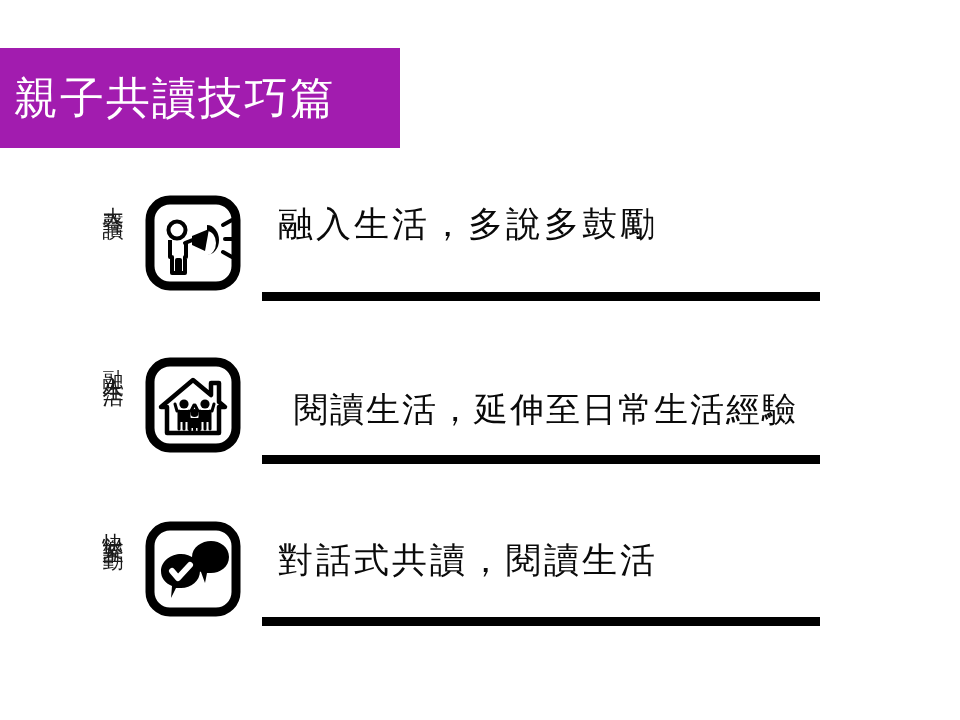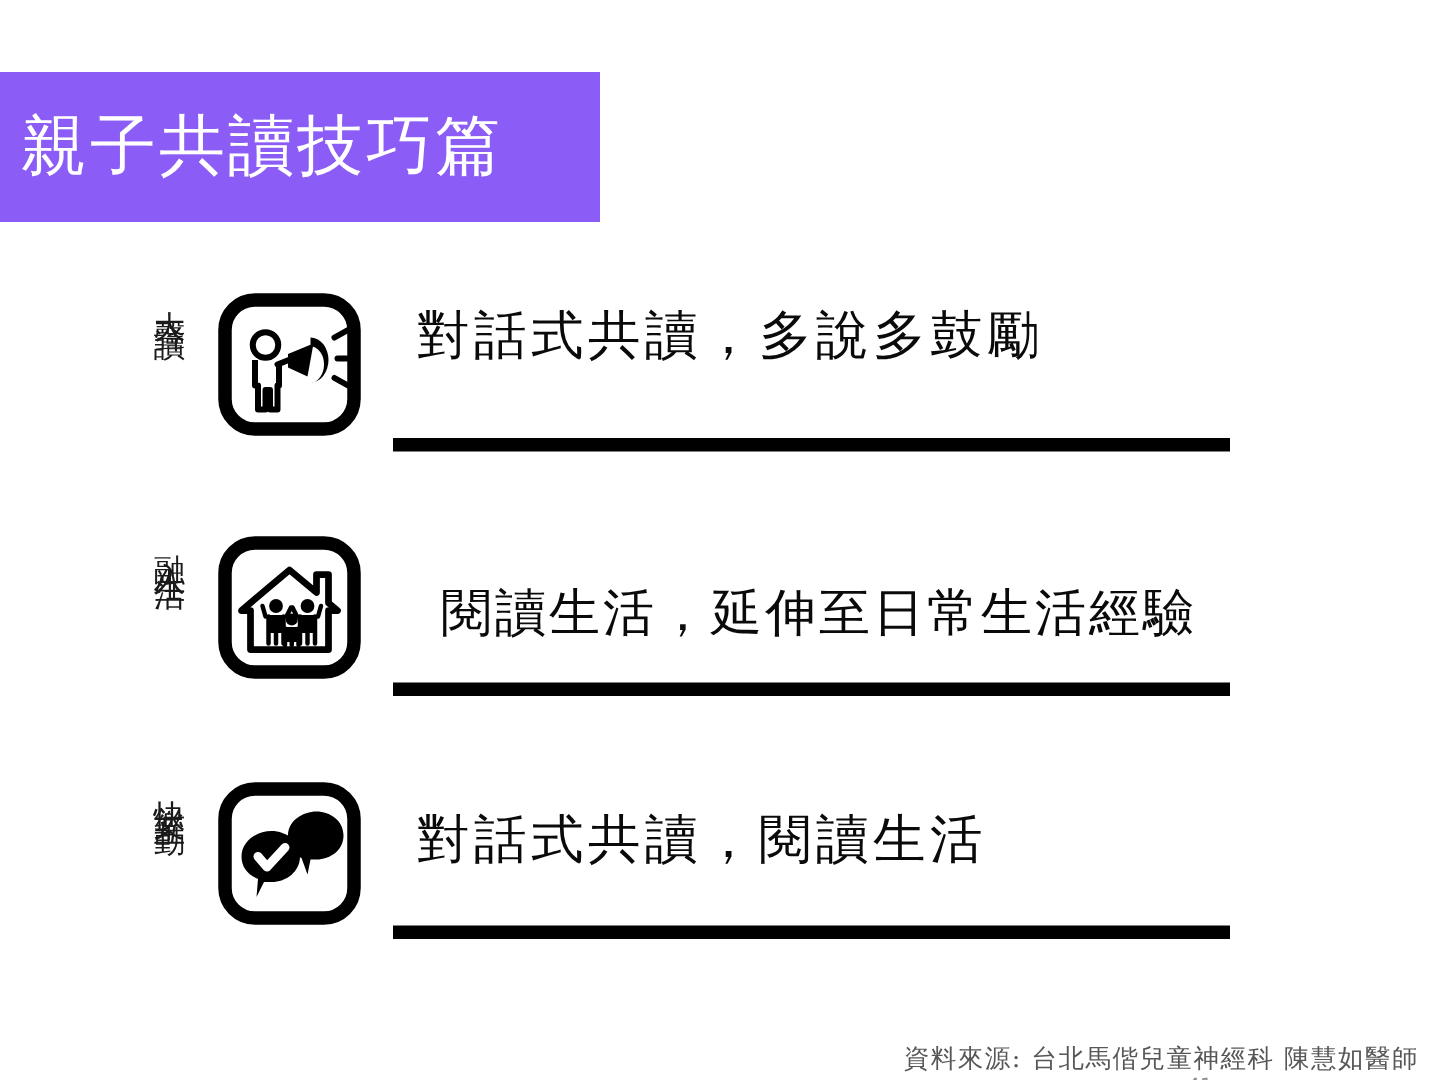--- a/index.html
+++ b/index.html
@@ -26,21 +26,21 @@
     background: #ffffff;
   }
 
   
   .title-banner {
     position: absolute;
     left: 0;
     top: 48px;
     width: 400px;
     height: 100px;
-    background: #8b5cf6;
+    background: #a21caf;
     display: flex;
     align-items: center;
     justify-content: flex-start;
   }
   .title-text {
     color: #ffffff;
     font-family: "DejaVu Serif", "Liberation Serif", serif;
     font-size: 44px;
     line-height: 1;
     letter-spacing: 2px;
@@ -163,21 +163,21 @@
         <path d="M47 41 L47 50 L60 56 L64 34 Z" fill="#000"></path>
 
         <path d="M62 30 A12 15 0 1 1 62 60 A9 12 0 1 0 62 36 Z" fill="#000"></path>
 
         <path d="M78 30 L87 25" stroke="#000" stroke-width="4" stroke-linecap="round"></path>
         <path d="M80 44 L90 44" stroke="#000" stroke-width="4" stroke-linecap="round"></path>
         <path d="M78 57 L87 62" stroke="#000" stroke-width="4" stroke-linecap="round"></path>
       </svg>
     </div>
 
-    <div class="statement">對話式共讀，多說多鼓勵</div>
+    <div class="statement">融入生活，多說多鼓勵</div>
     <div class="rule"></div>
   </div>
 
   <div class="row row-2">
 
     <div class="v-label">融入生活</div>
 
     <div class="icon-tile">
       <svg viewBox="0 0 96 96" xmlns="http://www.w3.org/2000/svg">
         <rect x="5" y="5" width="86" height="86" rx="20" ry="20" fill="none" stroke="#000" stroke-width="9"></rect>
@@ -220,15 +220,14 @@
 
         <path d="M27 50 L33 57 L45 44" fill="none" stroke="#fff" stroke-width="6" stroke-linecap="round" stroke-linejoin="round"></path>
       </svg>
     </div>
 
     <div class="statement">對話式共讀，閱讀生活</div>
     <div class="rule"></div>
   </div>
 
   <div class="page-number">41</div>
-  <div class="source-line">資料來源: 台北馬偕兒童神經科 陳慧如醫師</div>
 
 </div>
 
 </body></html>

